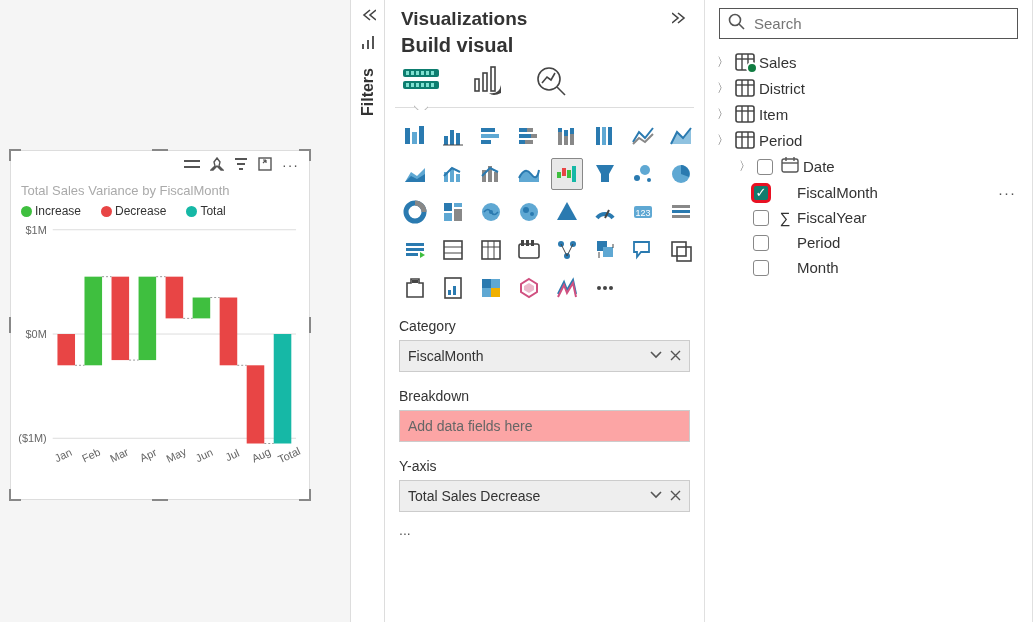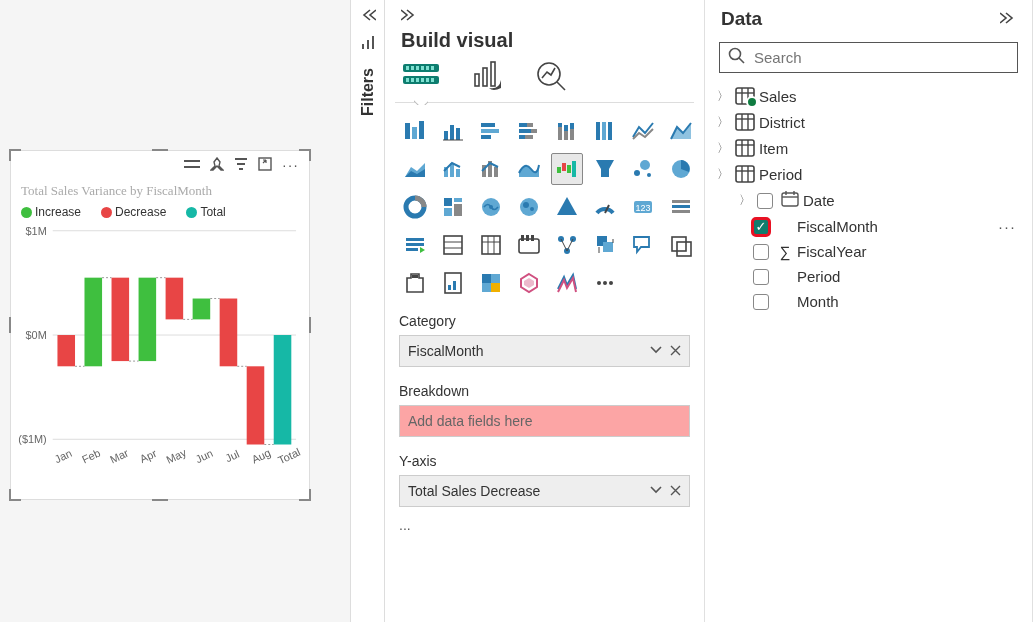--- a/index.html
+++ b/index.html
@@ -52,21 +52,20 @@
     justify-content: flex-end;
     gap: 10px;
     padding: 6px 10px;
     color: #555;
   }
   .visual-header svg, .icon svg { display:block; }
   .chart-title {
     padding: 4px 10px;
     font-size: 13px;
     color: #aaa;
-    font-family: Liberation Serif, serif;
   }
   .chart-legend {
     display: flex;
     gap: 20px;
     padding: 2px 10px 6px;
     font-size: 12px;
   }
   .legend-item { display: flex; align-items: center; gap: 3px; }
   .legend-swatch { width: 11px; height: 11px; border-radius: 50%; }
   .chart-body {
@@ -400,20 +399,21 @@
     <div class="chev"><svg width="18" height="18">
           <rect x="3" y="11" width="2" height="5" fill="#555"></rect>
           <rect x="8" y="7" width="2" height="9" fill="#555"></rect>
           <rect x="13" y="3" width="2" height="13" fill="#555"></rect>
         </svg></div>
     <div class="filters-label">Filters</div>
   </div>
 
   <div class="pane viz">
     <div class="pane-header">
+      <h2>Visualizations</h2>
       <span><svg width="16" height="14">
             <path d="M0 2 L6 7 L0 12 M6 2 L12 7 L6 12" stroke="#444" stroke-width="1.6" fill="none"></path>
           </svg></span>
     </div>
     <div class="pane-sub">Build visual</div>
     <div class="tab-row">
       <div class="tab-item active">
         <svg width="40" height="32">
             <rect x="2" y="4" width="36" height="8" rx="2" fill="#0d7d6f"></rect>
             <rect x="2" y="16" width="36" height="8" rx="2" fill="#0d7d6f"></rect>
@@ -747,26 +747,20 @@
             </svg></span>
         <span><svg width="11" height="11">
               <path d="M1 1 L10 10 M10 1 L1 10" stroke="#555" stroke-width="1.4"></path>
             </svg></span>
       </span>
     </div>
     <div class="more-dots">...</div>
   </div>
 
   <div class="pane data">
-    <div class="pane-header">
-      <h2>Data</h2>
-      <span><svg width="16" height="14">
-            <path d="M0 2 L6 7 L0 12 M6 2 L12 7 L6 12" stroke="#444" stroke-width="1.6" fill="none"></path>
-          </svg></span>
-    </div>
     <div class="search-box">
       <span><svg width="18" height="18">
             <circle cx="7" cy="7" r="5.5" fill="none" stroke="#555" stroke-width="1.6"></circle>
             <line x1="11" y1="11" x2="16" y2="16" stroke="#555" stroke-width="1.6"></line>
           </svg></span>
       <input type="text" placeholder="Search" style="">
     </div>
     <div class="tree">
       <div class="tree-row">
         <span class="exp">〉</span>

